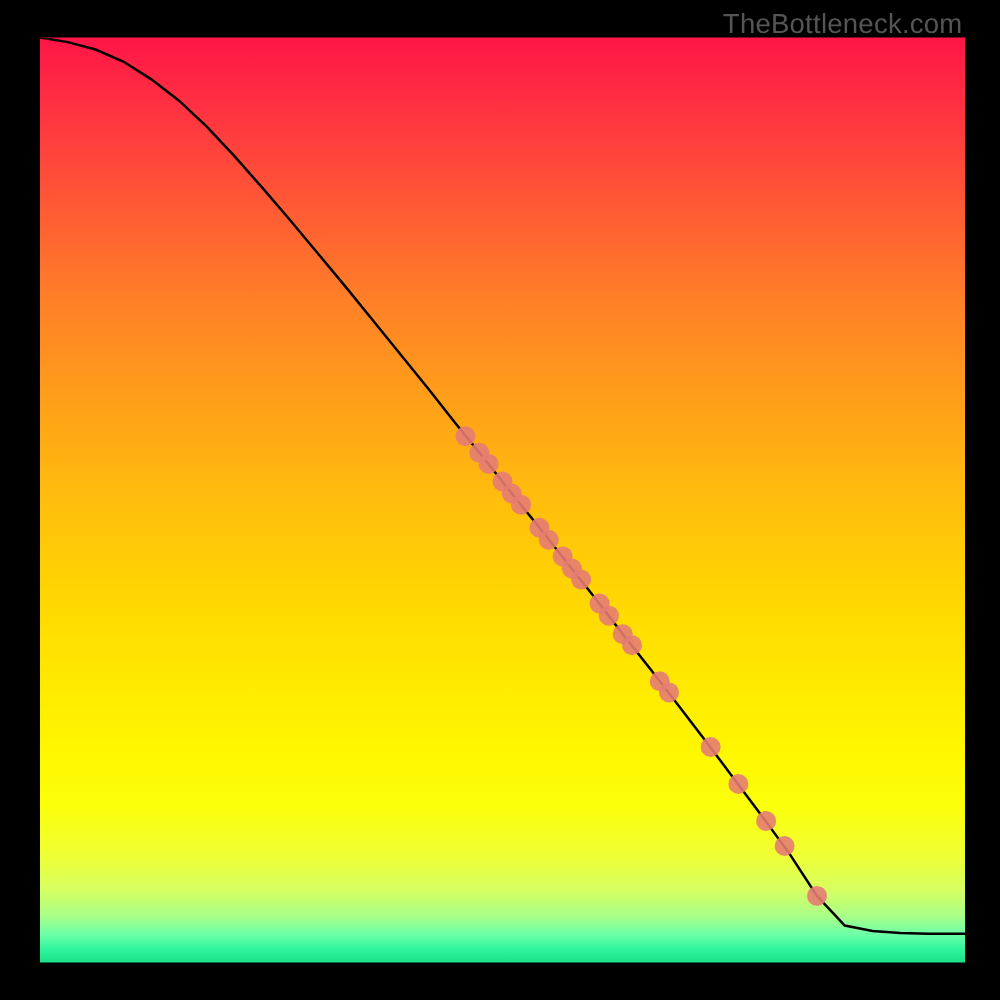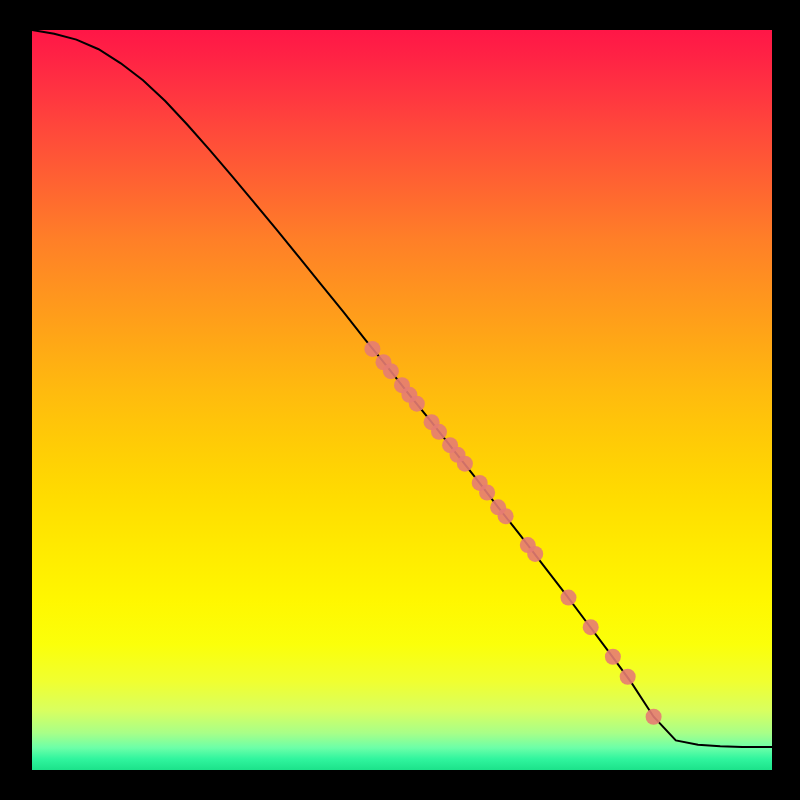--- a/index.html
+++ b/index.html
@@ -73,20 +73,21 @@
   .point {
     fill: #e57c73;
     fill-opacity: 0.9;
     stroke: none;
   }
 </style>
 </head>
 <body>
 
 <div class="chart-container">
+  <div class="watermark">TheBottleneck.com</div>
 
   <div class="plot-area">
     <div class="gradient-bg"></div>
     <svg class="curve" viewBox="0 0 740 740" preserveAspectRatio="none">
       <path id="curve-path" class="curve-path" d="M0.00 0.00 L22.20 3.70 L44.40 9.62 L66.60 19.24 L88.80 33.30 L111.00 50.32 L133.20 71.04 L155.40 94.72 L177.60 119.88 L199.80 145.78 L222.00 172.42 L244.20 199.06 L266.40 226.44 L288.60 253.82 L310.80 281.20 L333.00 309.32 L355.20 336.70 L377.40 364.82 L399.60 392.20 L421.80 420.32 L444.00 448.44 L466.20 477.30 L488.40 505.42 L510.60 534.28 L532.80 563.14 L555.00 592.74 L577.20 622.34 L599.40 652.68 L621.60 686.72 L643.80 710.40 L666.00 714.84 L688.20 716.32 L710.40 717.06 L740.00 717.06"></path>
       <g id="points-group">
           <circle cx="340.40" cy="318.94" r="8" class="point"></circle>
           <circle cx="351.50" cy="332.26" r="8" class="point"></circle>
           <circle cx="358.90" cy="341.14" r="8" class="point"></circle>
           <circle cx="370.00" cy="355.20" r="8" class="point"></circle>

